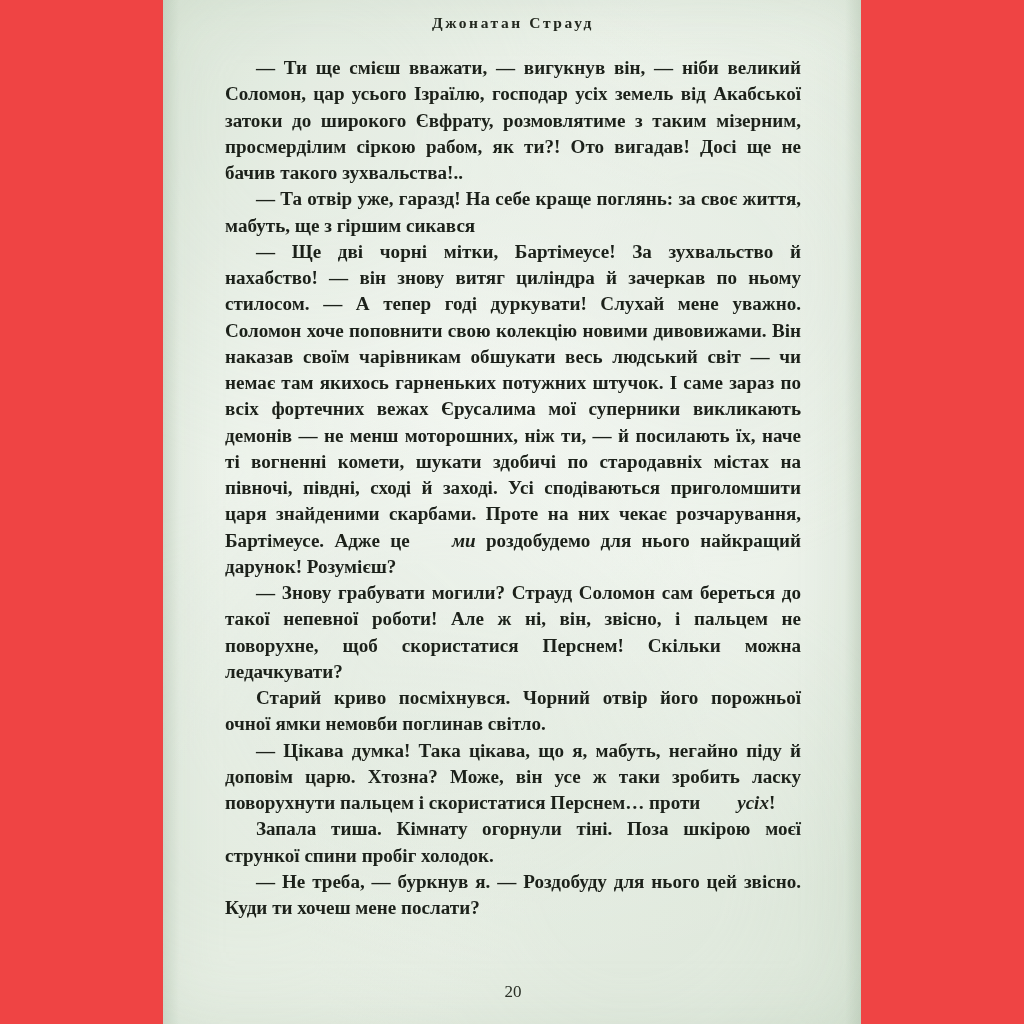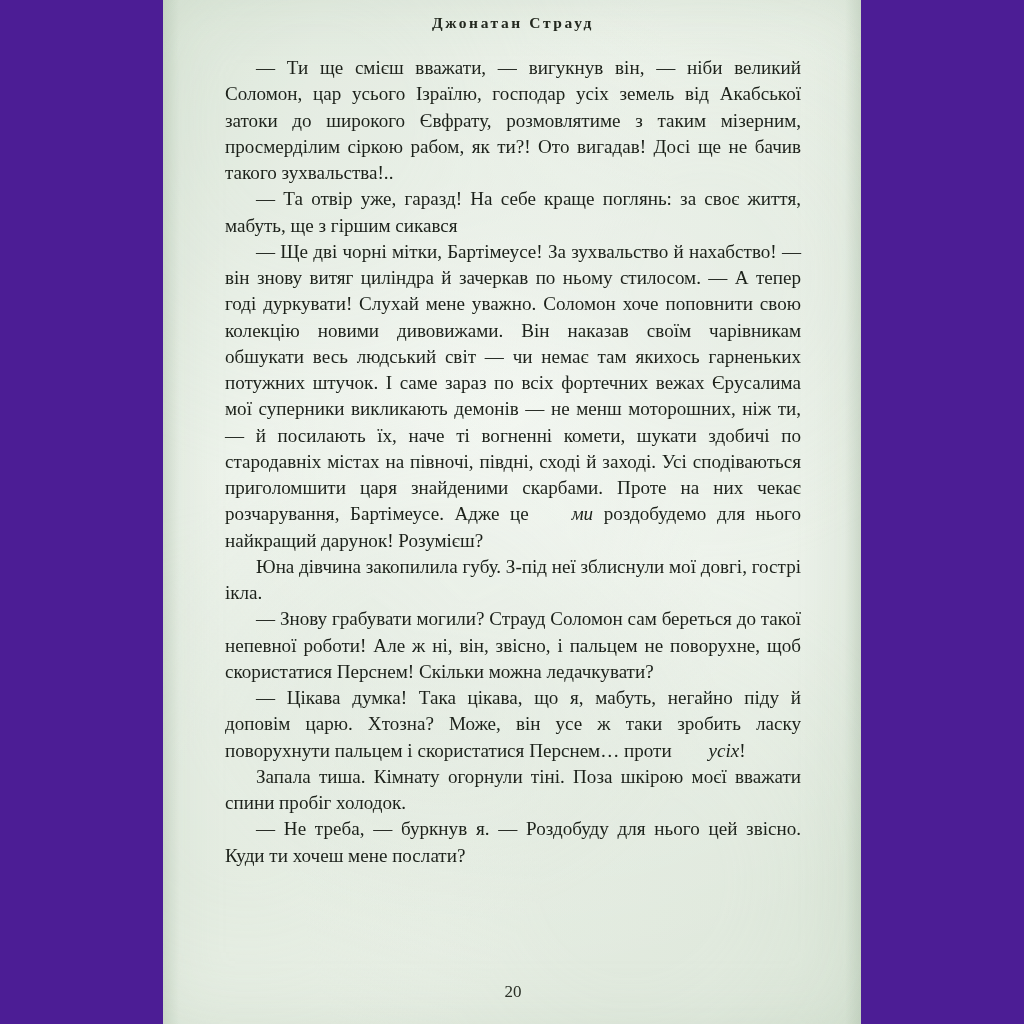--- a/index.html
+++ b/index.html
@@ -11,21 +11,21 @@
     width: 1024px;
     height: 1024px;
     overflow: hidden;
     font-family: "Liberation Serif", serif;
   }
 
   .scan-canvas {
     position: relative;
     width: 1024px;
     height: 1024px;
-    background: #4c1d95;
+    background: #ef4444;
   }
 
   
   .book-page {
     position: absolute;
     left: 163px;
     top: 0px;
     width: 698px;
     height: 1024px;
     background:
@@ -78,20 +78,21 @@
     color: #1c211a;
     text-align: justify;
     text-justify: inter-word;
     -webkit-hyphens: none;
     hyphens: none;
   }
 
   .body-text p {
     margin: 0;
     text-indent: 31px;
+    font-weight: bold;
   }
 
   .body-text i {
     font-style: italic;
     margin-left: 32px;
   }
 
   .folio {
     position: absolute;
     bottom: 22px;
@@ -130,24 +131,24 @@
     <div class="edge-shade-right"></div>
 
     <div class="text-column">
 
       <div class="running-head">Джонатан Страуд</div>
 
       <div class="body-text" id="body-text">
           <p>— Ти ще смієш вважати, — вигукнув він, — ніби великий Соломон, цар усього Ізраїлю, господар усіх земель від Акабської затоки до широкого Євфрату, розмовлятиме з таким мізерним, просмерділим сіркою рабом, як ти?! Ото вигадав! Досі ще не бачив такого зухвальства!..</p>
           <p>— Та отвір уже, гаразд! На себе краще поглянь: за своє життя, мабуть, ще з гіршим сикався</p>
           <p>— Ще дві чорні мітки, Бартімеусе! За зухвальство й нахабство! — він знову витяг циліндра й зачеркав по ньому стилосом. — А тепер годі дуркувати! Слухай мене уважно. Соломон хоче поповнити свою колекцію новими дивовижами. Він наказав своїм чарівникам обшукати весь людський світ — чи немає там якихось гарненьких потужних штучок. І саме зараз по всіх фортечних вежах Єрусалима мої суперники викликають демонів — не менш моторошних, ніж ти, — й посилають їх, наче ті вогненні комети, шукати здобичі по стародавніх містах на півночі, півдні, сході й заході. Усі сподіваються приголомшити царя знайденими скарбами. Проте на них чекає розчарування, Бартімеусе. Адже це <i>ми</i> роздобудемо для нього найкращий дарунок! Розумієш?</p>
-          <p>Юна дівчина закопилила губу. З-під неї зблиснули мої довгі, гострі ікла.</p>
           <p>— Знову грабувати могили? Страуд Соломон сам береться до такої непевної роботи! Але ж ні, він, звісно, і пальцем не поворухне, щоб скористатися Перснем! Скільки можна ледачкувати?</p>
+          <p>Старий криво посміхнувся. Чорний отвір його порожньої очної ямки немовби поглинав світло.</p>
           <p>— Цікава думка! Така цікава, що я, мабуть, негайно піду й доповім царю. Хтозна? Може, він усе ж таки зробить ласку поворухнути пальцем і скористатися Перснем… проти <i>усіх</i>!</p>
-          <p>Запала тиша. Кімнату огорнули тіні. Поза шкірою моєї вважати спини пробіг холодок.</p>
+          <p>Запала тиша. Кімнату огорнули тіні. Поза шкірою моєї стрункої спини пробіг холодок.</p>
           <p>— Не треба, — буркнув я. — Роздобуду для нього цей звісно. Куди ти хочеш мене послати?</p>
         </div>
 
       <div class="folio">20</div>
 
     </div>
   </div>
 
 </div>
 

